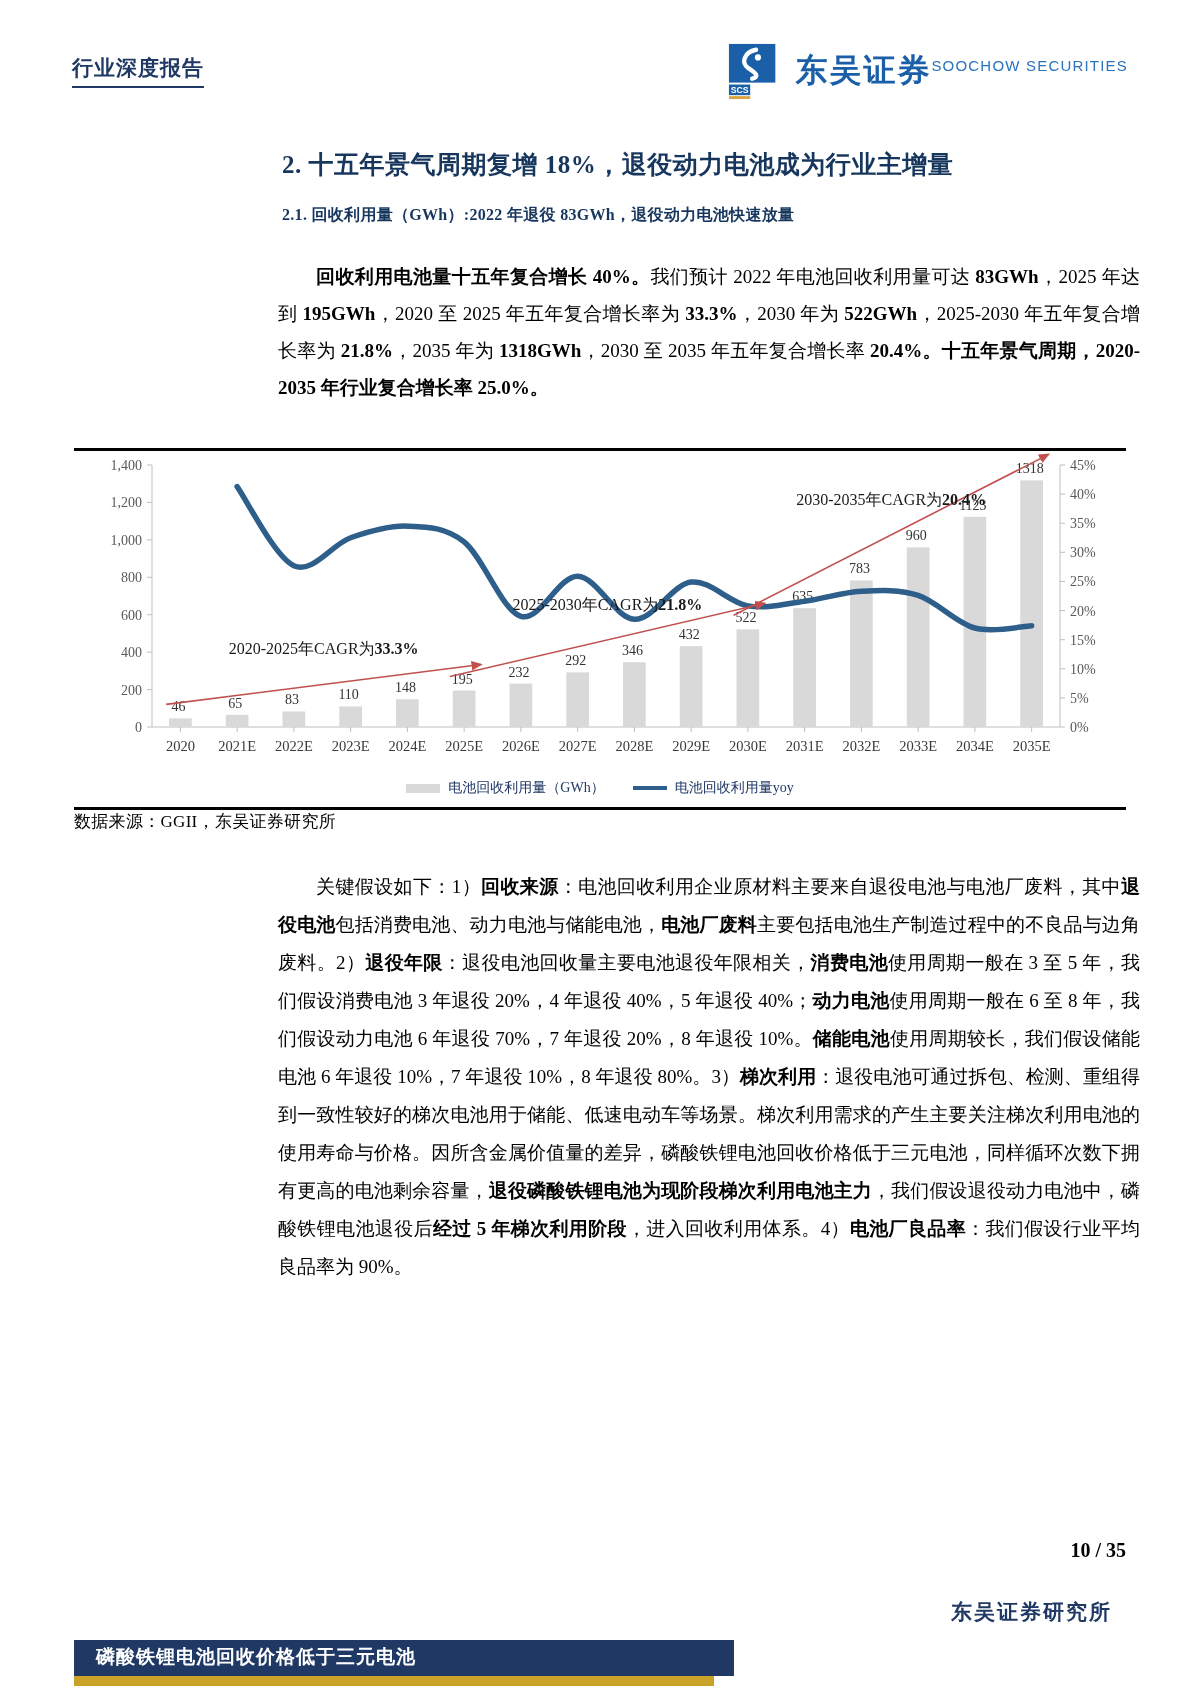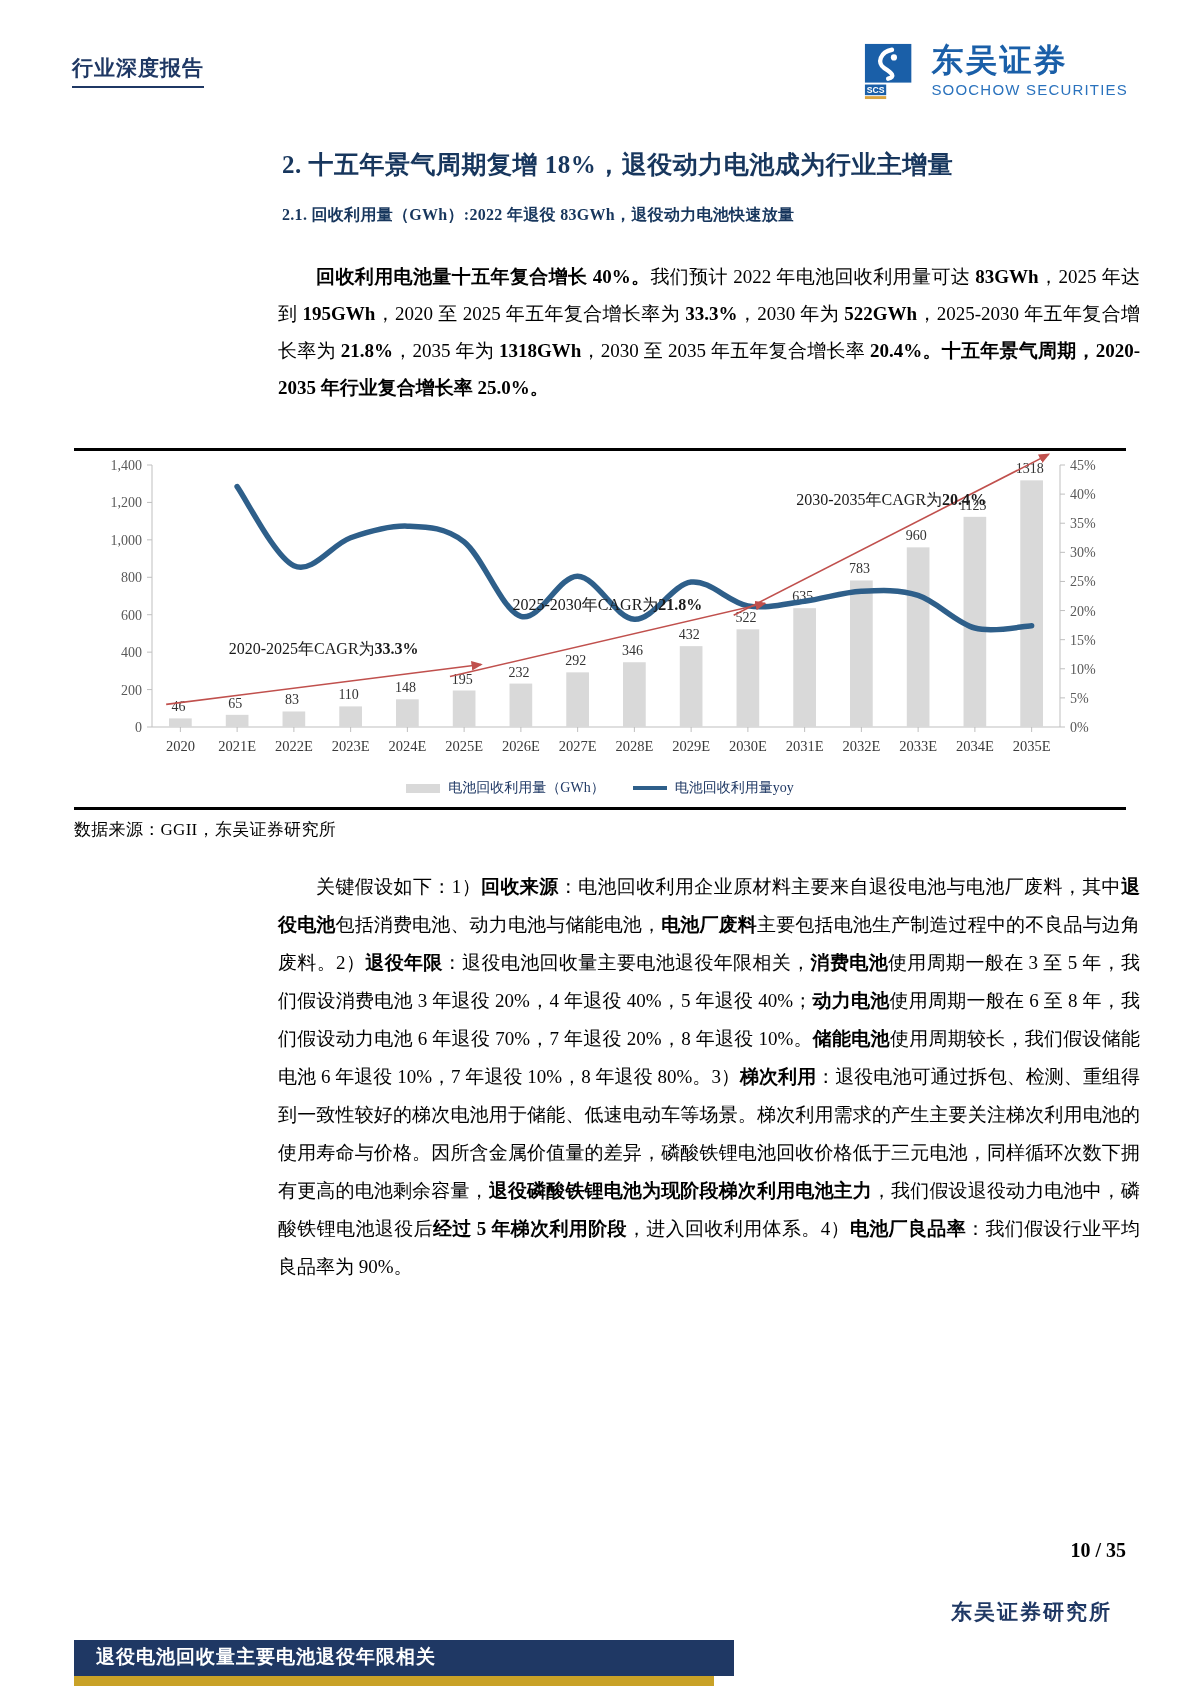--- a/index.html
+++ b/index.html
@@ -35,21 +35,21 @@
     right: 0; top: 0;
     display: flex;
     align-items: center;
     gap: 10px;
   }
   .logo-mark {
     width: 58px; height: 58px;
     position: relative;
     display: block;
   }
-  .logo-text-group { display: flex; flex-direction: column; justify-content: center; }
+  .logo-text-group { display: flex; flex-direction: row; justify-content: center; }
   .logo-cn {
     font-size: 32px;
     font-weight: 700;
     color: #1a5fa8;
     letter-spacing: 2px;
     line-height: 1.05;
     font-family: "Liberation Sans", sans-serif;
   }
   .logo-en {
     font-size: 15px;
@@ -104,21 +104,20 @@
     font-weight: 700;
     color: #17365d;
     padding-bottom: 6px;
     letter-spacing: 0.3px;
   }
   .fig-rule-top { border-top: 3px solid #000; }
   .fig-rule-bottom { border-top: 3px solid #000; margin-top: 4px; }
   .fig-source {
     font-size: 17px;
     color: #000;
-    padding-top: 8px;
     letter-spacing: 0.3px;
   }
 
   .chart-area {
     position: relative;
     height: 330px;
     width: 1052px;
     background: #fff;
   }
   .chart-svg { display: block; }
@@ -366,14 +365,14 @@
   <span class="lead">
     <span>关键假设如下：1）</span><b>回收来源</b><span>：电池回收利用企业原材料主要来自退役电池与电池厂废料，其中</span><b>退役电池</b><span>包括消费电池、动力电池与储能电池，</span><b>电池厂废料</b><span>主要包括电池生产制造过程中的不良品与边角废料。2）</span><b>退役年限</b><span>：退役电池回收量主要电池退役年限相关，</span><b>消费电池</b><span>使用周期一般在 3 至 5 年，我们假设消费电池 3 年退役 20%，4 年退役 40%，5 年退役 40%；</span><b>动力电池</b><span>使用周期一般在 6 至 8 年，我们假设动力电池 6 年退役 70%，7 年退役 20%，8 年退役 10%。</span><b>储能电池</b><span>使用周期较长，我们假设储能电池 6 年退役 10%，7 年退役 10%，8 年退役 80%。3）</span><b>梯次利用</b><span>：退役电池可通过拆包、检测、重组得到一致性较好的梯次电池用于储能、低速电动车等场景。梯次利用需求的产生主要关注梯次利用电池的使用寿命与价格。因所含金属价值量的差异，磷酸铁锂电池回收价格低于三元电池，同样循环次数下拥有更高的电池剩余容量，</span><b>退役磷酸铁锂电池为现阶段梯次利用电池主力</b><span>，我们假设退役动力电池中，磷酸铁锂电池退役后</span><b>经过 5 年梯次利用阶段</b><span>，进入回收利用体系。4）</span><b>电池厂良品率</b><span>：我们假设行业平均良品率为 90%。</span>
   </span>
 </div>
 
 <div class="page-num">10 / 35</div>
 <div class="footer-firm">东吴证券研究所</div>
 <div class="footer-bar">
   <div class="footer-bar-gold"></div>
   <div class="footer-bar-blue"></div>
-  <div class="footer-disclaimer">退役电池回收量主要电池退役年限相关</div>
+  <div class="footer-disclaimer">磷酸铁锂电池回收价格低于三元电池</div>
 </div>
 
 </body></html>

